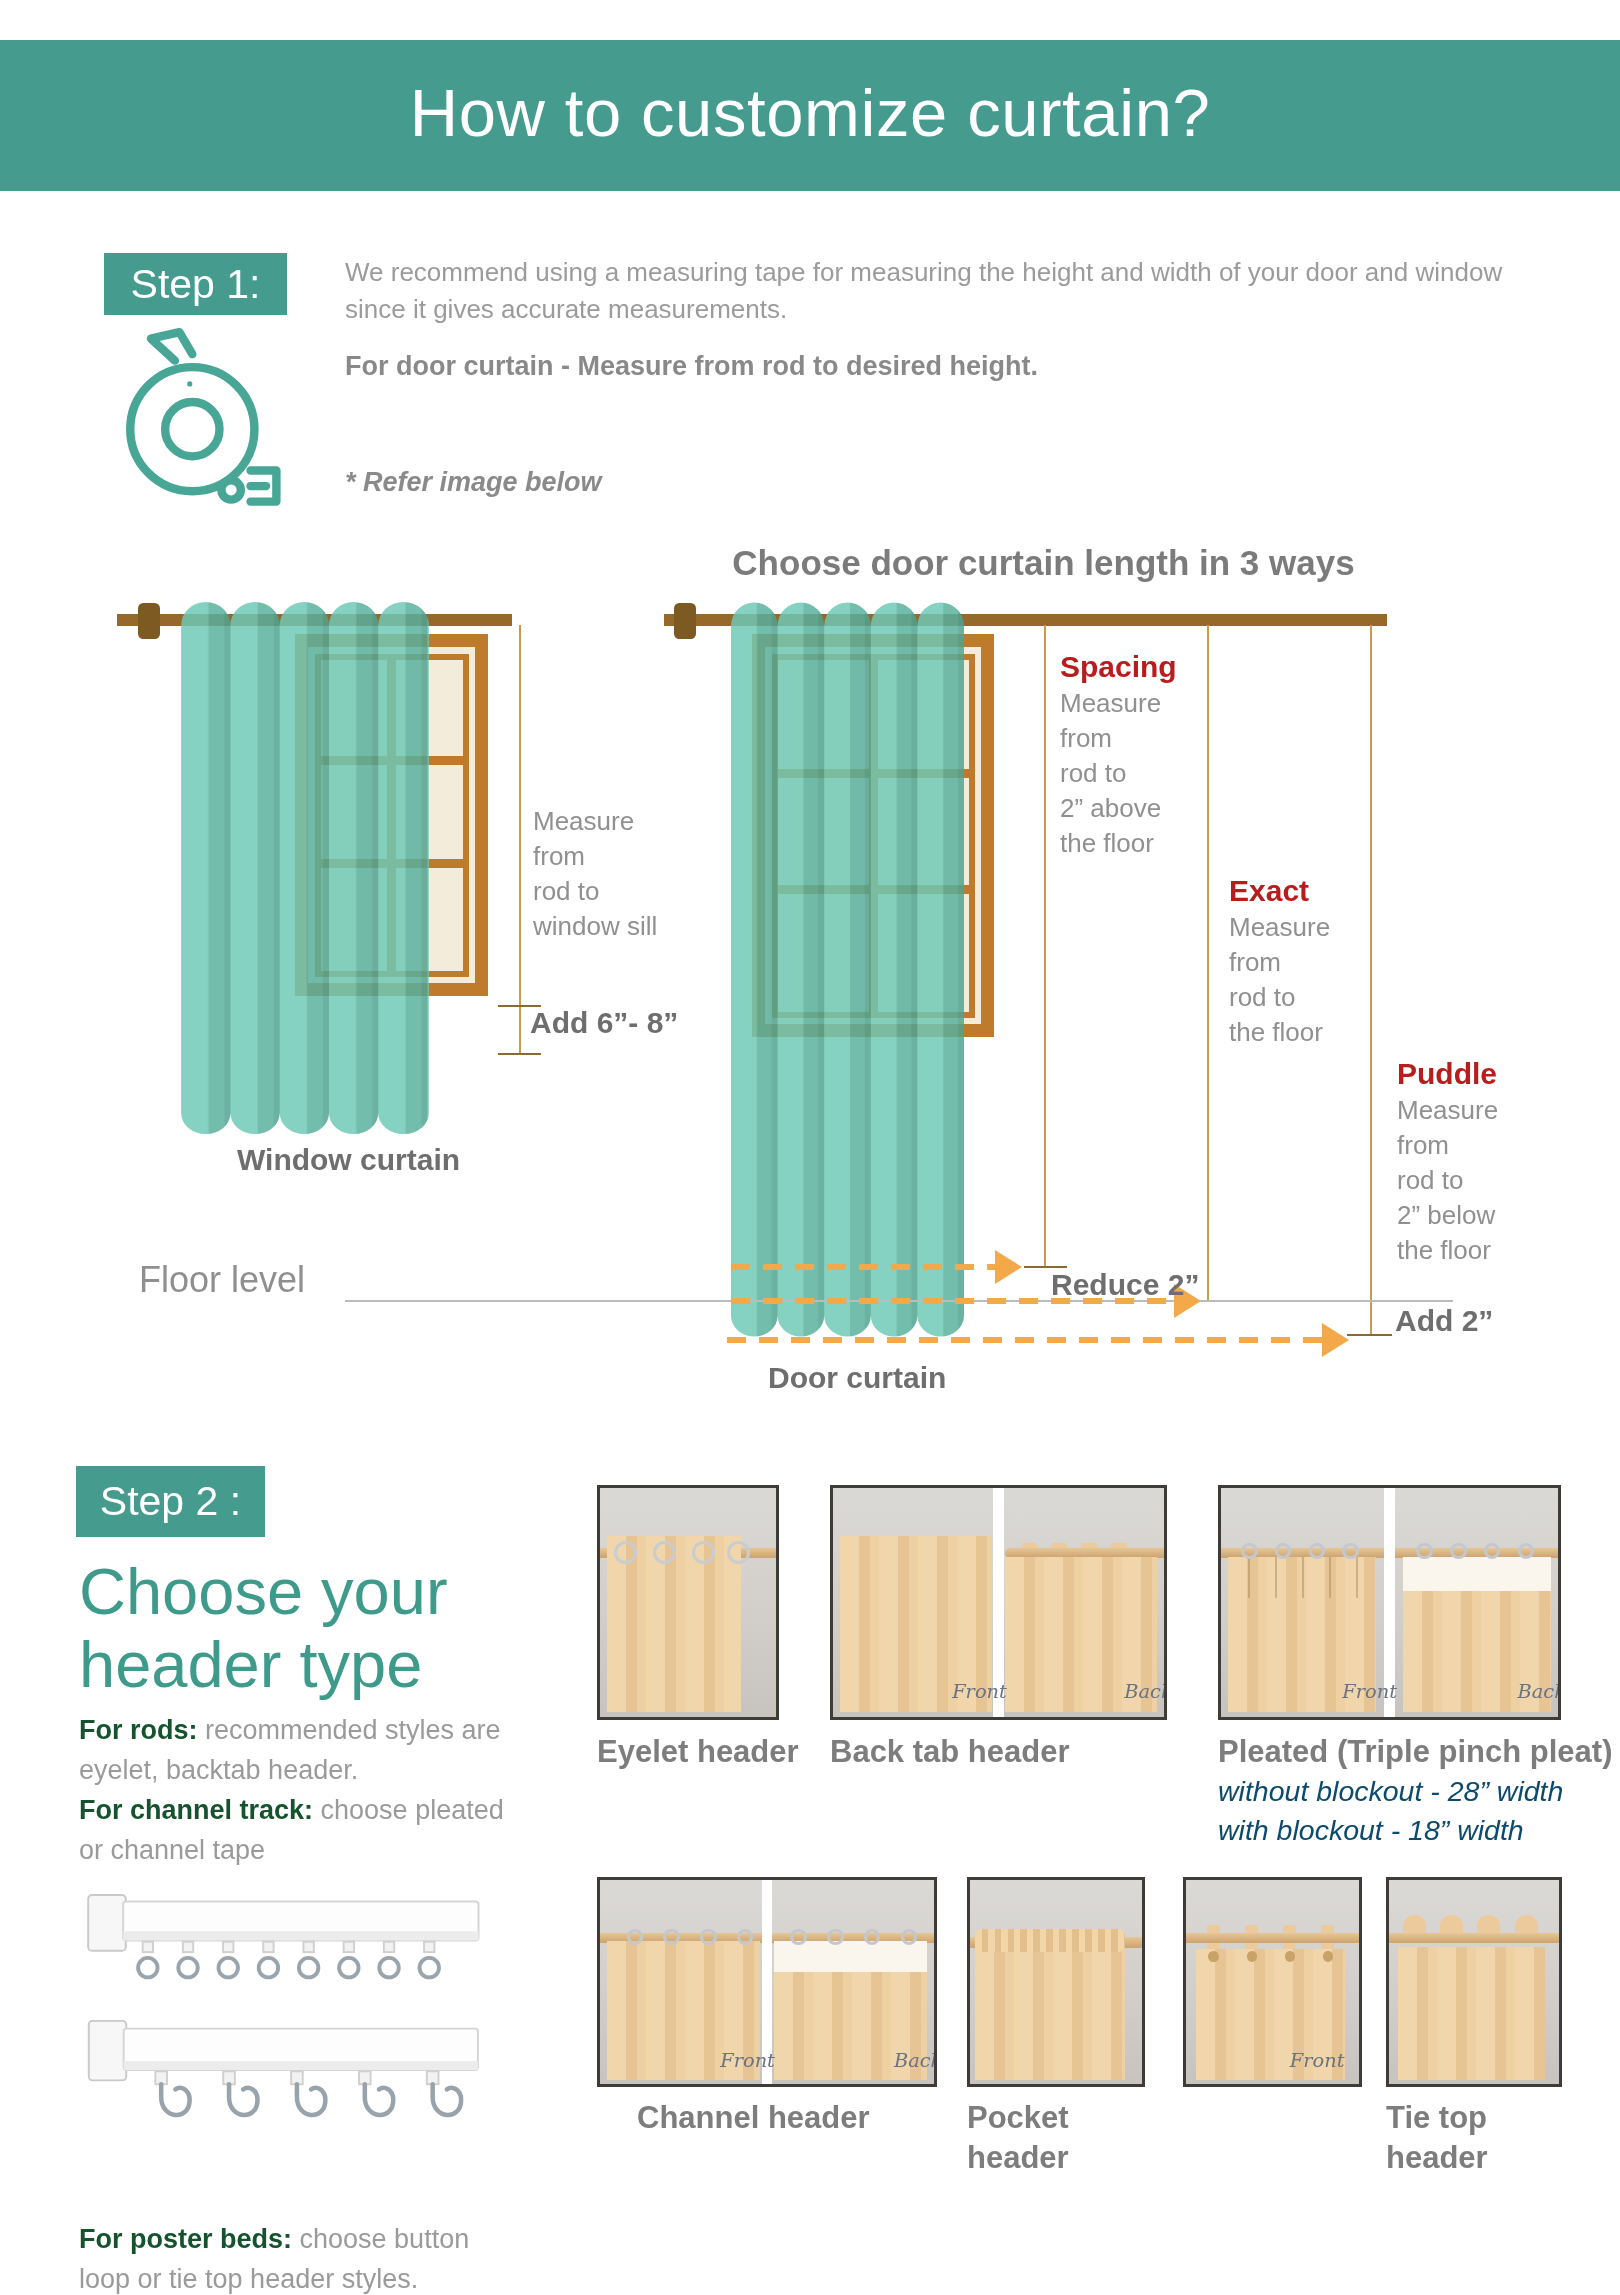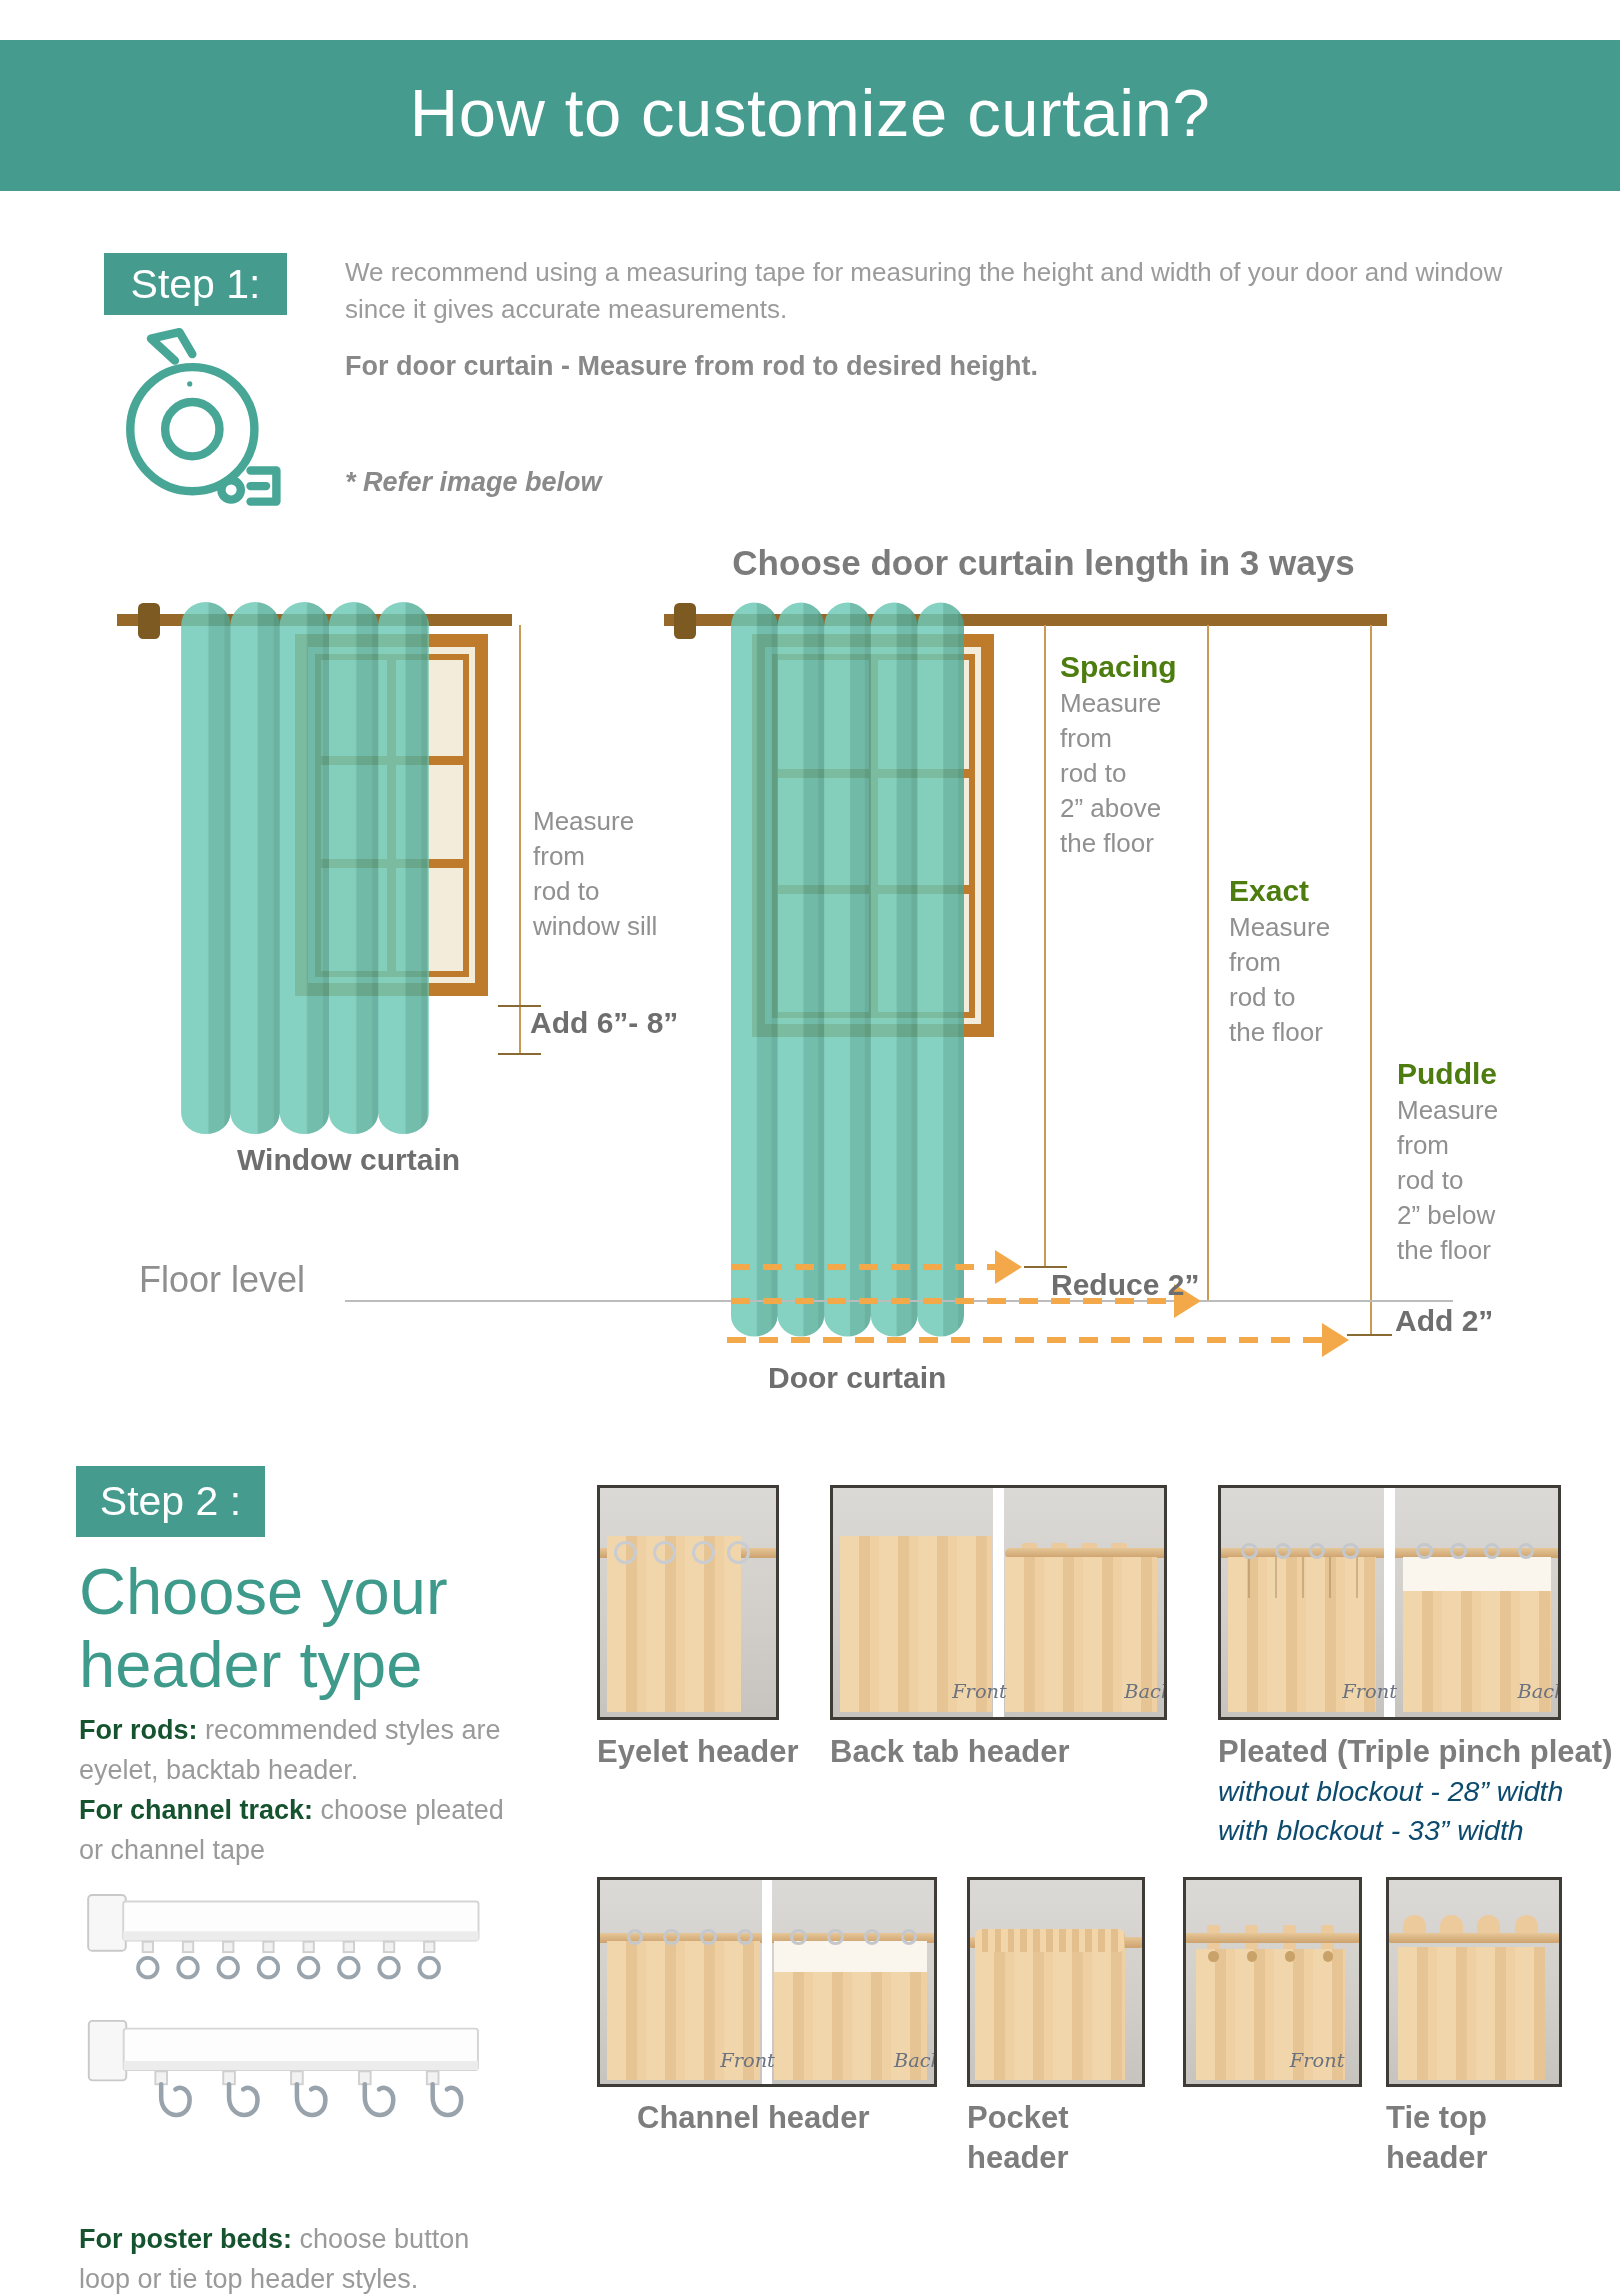--- a/index.html
+++ b/index.html
@@ -51,21 +51,21 @@
   #lnExact{left:1207px;top:625px;height:677px;}
   #lnPud{left:1370px;top:625px;height:711px;}
   .tick{position:absolute;height:1.9px;background:#8a6a33;}
   #tick1{left:498px;top:1005px;width:43px;}
   #tick2{left:498px;top:1053px;width:43px;}
   #tickSpace{left:1024px;top:1266px;width:43px;}
   #tickExact{left:1187px;top:1300px;width:49px;}
   #tickPud{left:1347px;top:1334px;width:45px;}
 
   .mtext{position:absolute;color:#909090;font-size:26px;line-height:35px;}
-  .mtext .head{color:#4d7c0f;font-weight:bold;font-size:30px;line-height:38px;}
+  .mtext .head{color:#b91c1c;font-weight:bold;font-size:30px;line-height:38px;}
   #mtxtWin{left:533px;top:804px;}
   #mtxtSpace{left:1060px;top:648px;}
   #mtxtExact{left:1229px;top:872px;}
   #mtxtPud{left:1397px;top:1055px;}
 
   .blabel{position:absolute;color:#6e6e6e;font-weight:bold;font-size:30px;}
   #addWin{left:530px;top:1006px;}
   #lblWindow{left:237px;top:1143px;}
   #lblDoor{left:768px;top:1361px;}
   #lblReduce{left:1051px;top:1268px;}
@@ -368,21 +368,21 @@
     <span class="sring" style="left:88%;top:24%;"></span>
     <div class="divider"></div>
     <span class="script" style="left:36%;">Front</span>
     <span class="script" style="left:88%;">Back</span>
   </div>
 
   <div class="plabel" style="left:597px;top:1732px;">Eyelet header</div>
   <div class="plabel" style="left:830px;top:1732px;">Back tab header</div>
   <div class="plabel" style="left:1218px;top:1732px;">Pleated (Triple pinch pleat)</div>
   <div class="pcaption" style="left:1218px;top:1772px;">without blockout - 28” width</div>
-  <div class="pcaption" style="left:1218px;top:1811px;">with blockout - 33” width</div>
+  <div class="pcaption" style="left:1218px;top:1811px;">with blockout - 18” width</div>
 
   <div class="photo" style="left:597px;top:1877px;width:340px;height:210px;">
     <div class="rod2"></div>
     <div class="curt" style="left:2%;right:52%;top:30%;"></div>
     <div class="curt" style="left:52%;right:2%;top:30%;"></div>
     <div class="blockout" style="left:52%;right:2%;top:30%;"></div>
     <span class="sring" style="left:8%;top:24%;"></span>
     <span class="sring" style="left:19%;top:24%;"></span>
     <span class="sring" style="left:30%;top:24%;"></span>
     <span class="sring" style="left:41%;top:24%;"></span>

